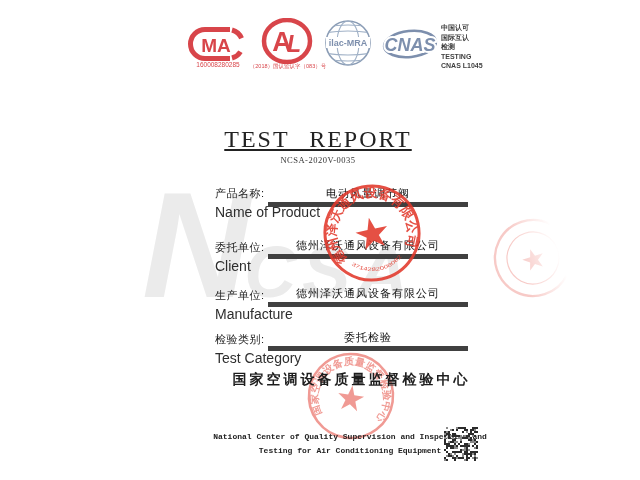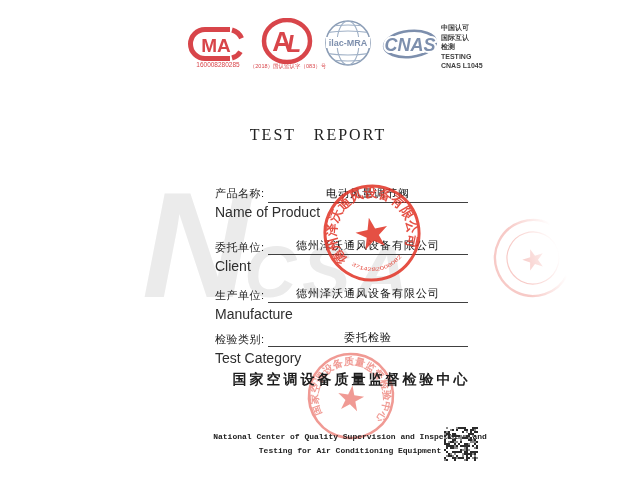--- a/index.html
+++ b/index.html
@@ -16,30 +16,30 @@
   .logo{position:absolute;}
   .logo-caption{position:absolute;color:#d8454a;font-size:6.5px;text-align:center;
                 white-space:nowrap;transform-origin:left top;}
   .accr-block{position:absolute;left:441px;top:23px;font-size:7px;font-weight:bold;
               color:#3f3f3f;line-height:9.6px;white-space:pre-line;}
 
   
   .title-cn{position:absolute;left:118px;top:88px;width:400px;text-align:center;}
   .title-cn span{font-size:33px;font-weight:600;letter-spacing:26px;margin-right:-26px;color:#161616;}
   .title-en{position:absolute;left:118px;top:126px;width:400px;text-align:center;
-            font-family:"Liberation Serif",serif;font-size:16px;letter-spacing:2px;
-            word-spacing:12px;color:#222;}
+            font-family:"Liberation Serif",serif;font-size:24px;letter-spacing:2px;
+            word-spacing:12px;color:#222;text-decoration:underline;}
   .report-no{position:absolute;left:118px;top:155px;width:400px;text-align:center;
              font-family:"Liberation Serif",serif;font-size:8.5px;letter-spacing:.5px;color:#333;}
 
   
   .field-label{position:absolute;left:215px;width:110px;}
   .field-label .cn{font-size:11px;color:#222;letter-spacing:.5px;}
   .field-label .en{font-family:Liberation Sans, sans-serif;font-size:14px;color:#2e2e2e;margin-top:3px;}
-  .field-line{position:absolute;left:268px;width:200px;height:17px;border-bottom:1px solid #404040;
+  .field-line{position:absolute;left:268px;width:200px;height:17px;border-bottom:5px solid #404040;
               display:flex;align-items:flex-end;justify-content:center;}
   .field-line .val{font-size:11px;color:#111;letter-spacing:1px;padding-bottom:1px;white-space:nowrap;}
 
   
   .footer-cn{position:absolute;left:150px;top:370px;width:400px;text-align:center;}
   .footer-cn span{font-size:14px;font-weight:600;letter-spacing:3px;margin-right:-3px;color:#1d1d1d;}
   .footer-en{position:absolute;left:130px;width:440px;text-align:center;
              font-family:"Liberation Mono",monospace;font-weight:bold;font-size:8px;color:#222;margin-top:36px;}
 
   
@@ -99,20 +99,21 @@
     <text x="28" y="24" font-size="18" font-weight="bold" font-style="italic" fill="#7d8fad" text-anchor="middle" font-family="Liberation Sans, sans-serif" stroke="#ffffff" stroke-width="4" paint-order="stroke">CNAS</text>
   </svg>
 
   <div class="accr-block">中国认可
 国际互认
 检测
 TESTING
 CNAS L1045</div>
 
   <div class="title-en">TEST REPORT</div>
+  <div class="report-no">NCSA-2020V-0035</div>
 
   <div class="field-label" style="top:186px">
     <div class="cn">产品名称:</div>
     <div class="en">Name of Product</div>
   </div>
   <div class="field-line" style="top:185px">
     <span class="val">电动风量调节阀</span>
   </div>
 
   <div class="field-label" style="top:240px">

